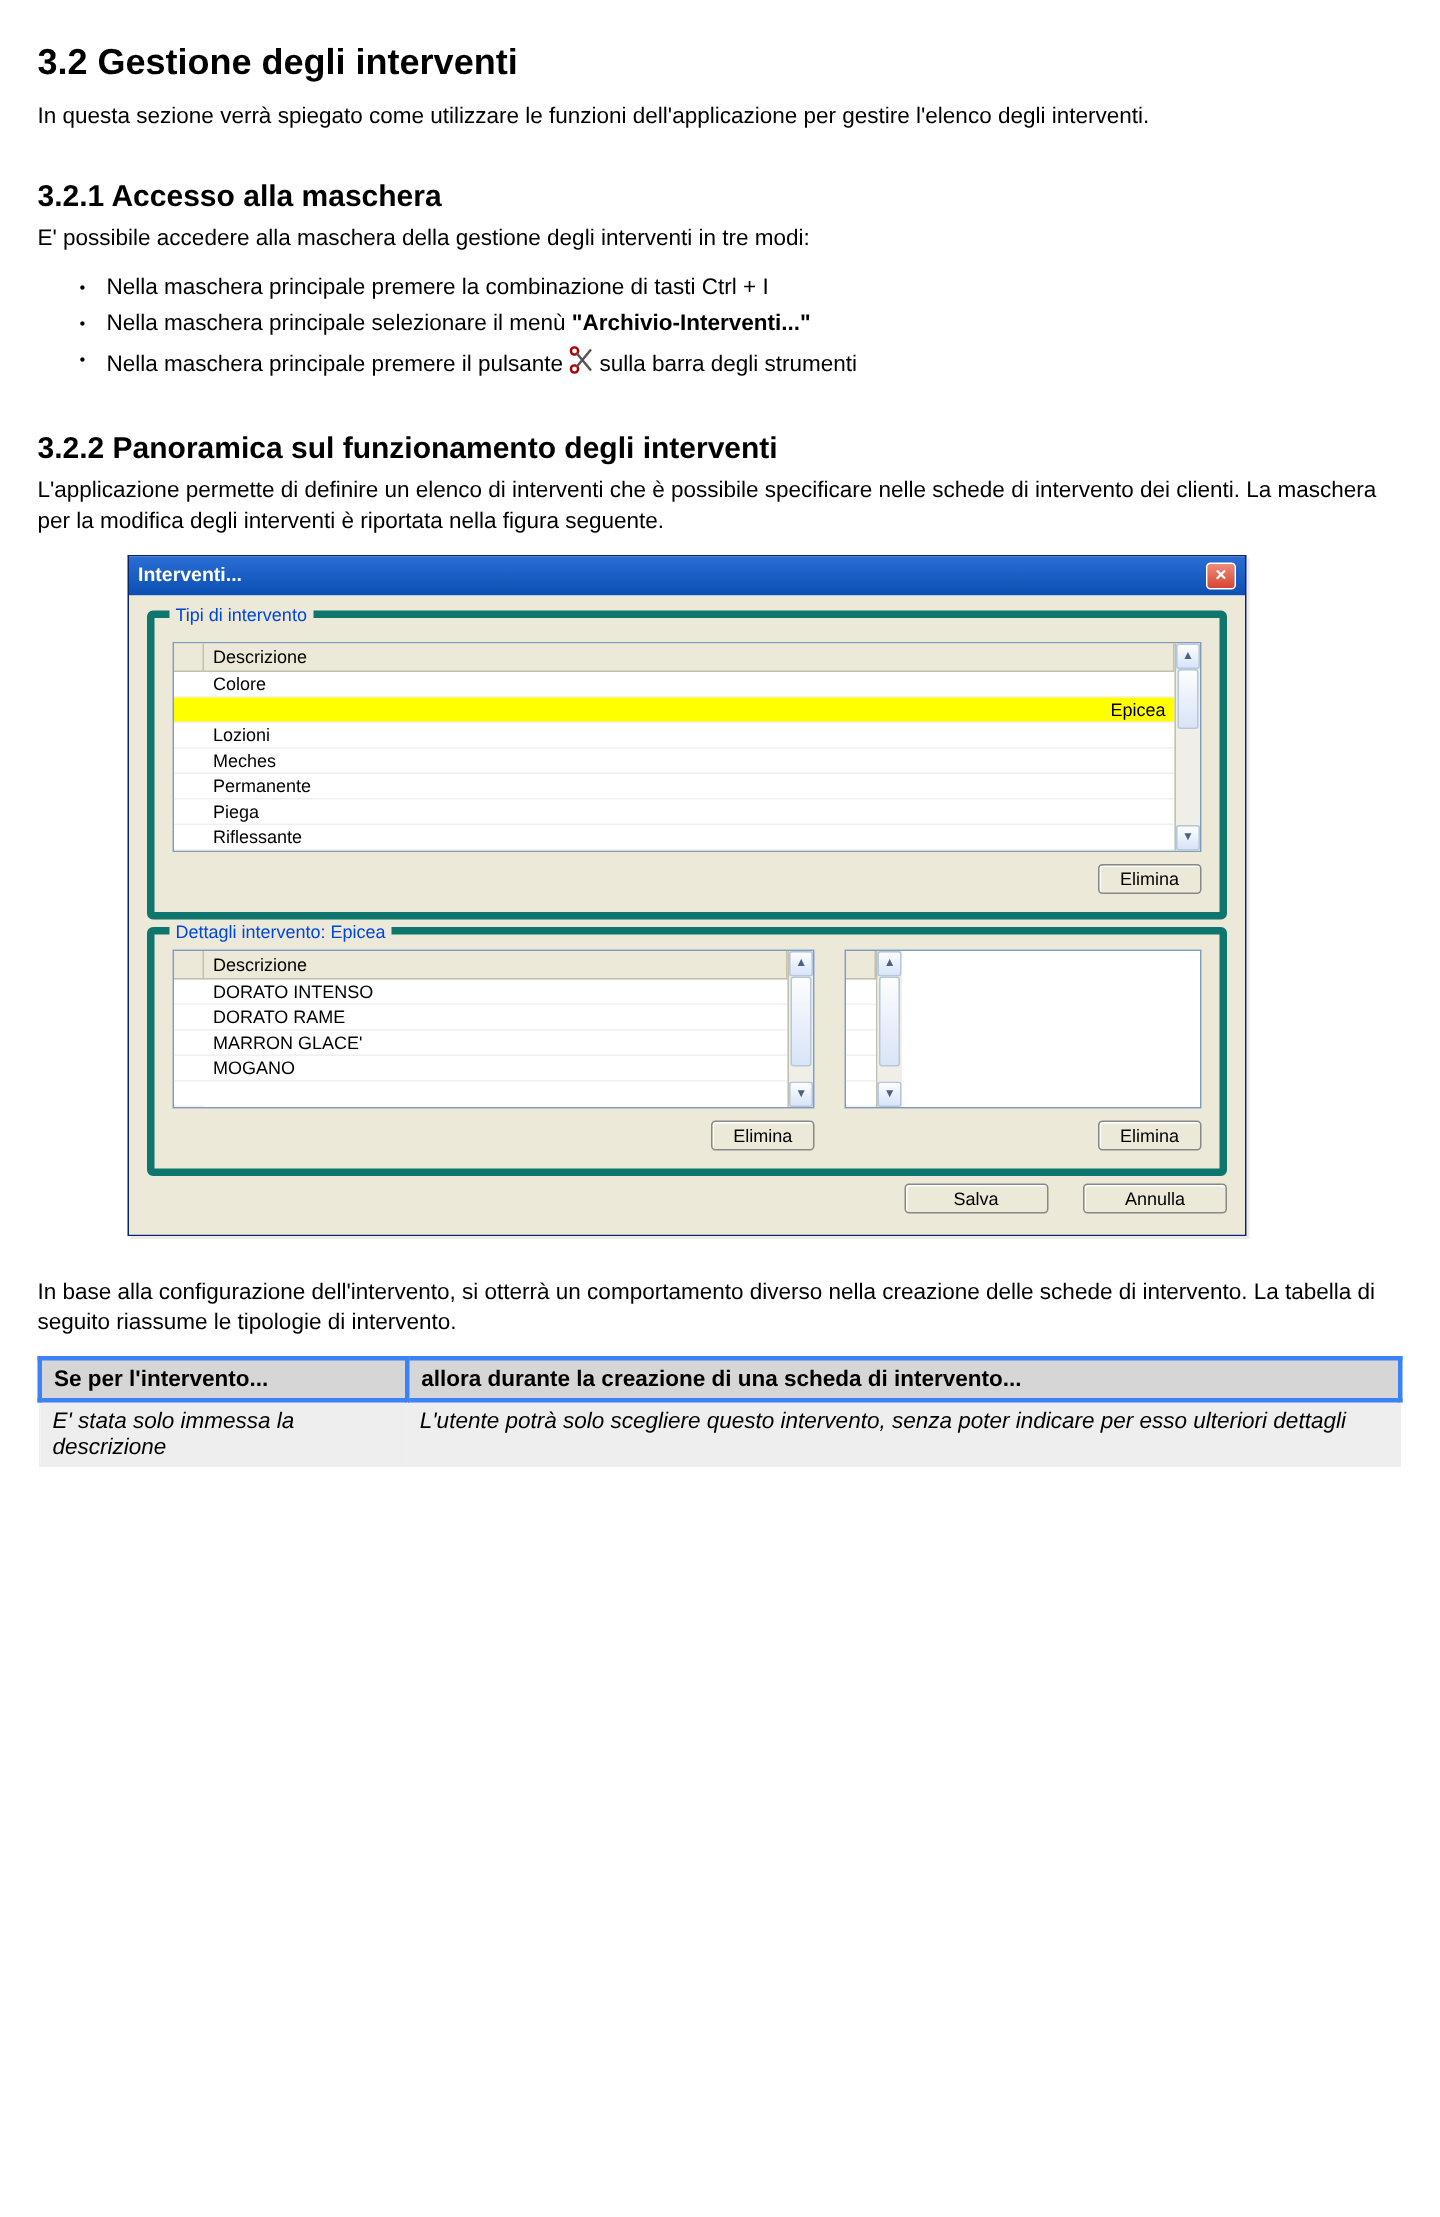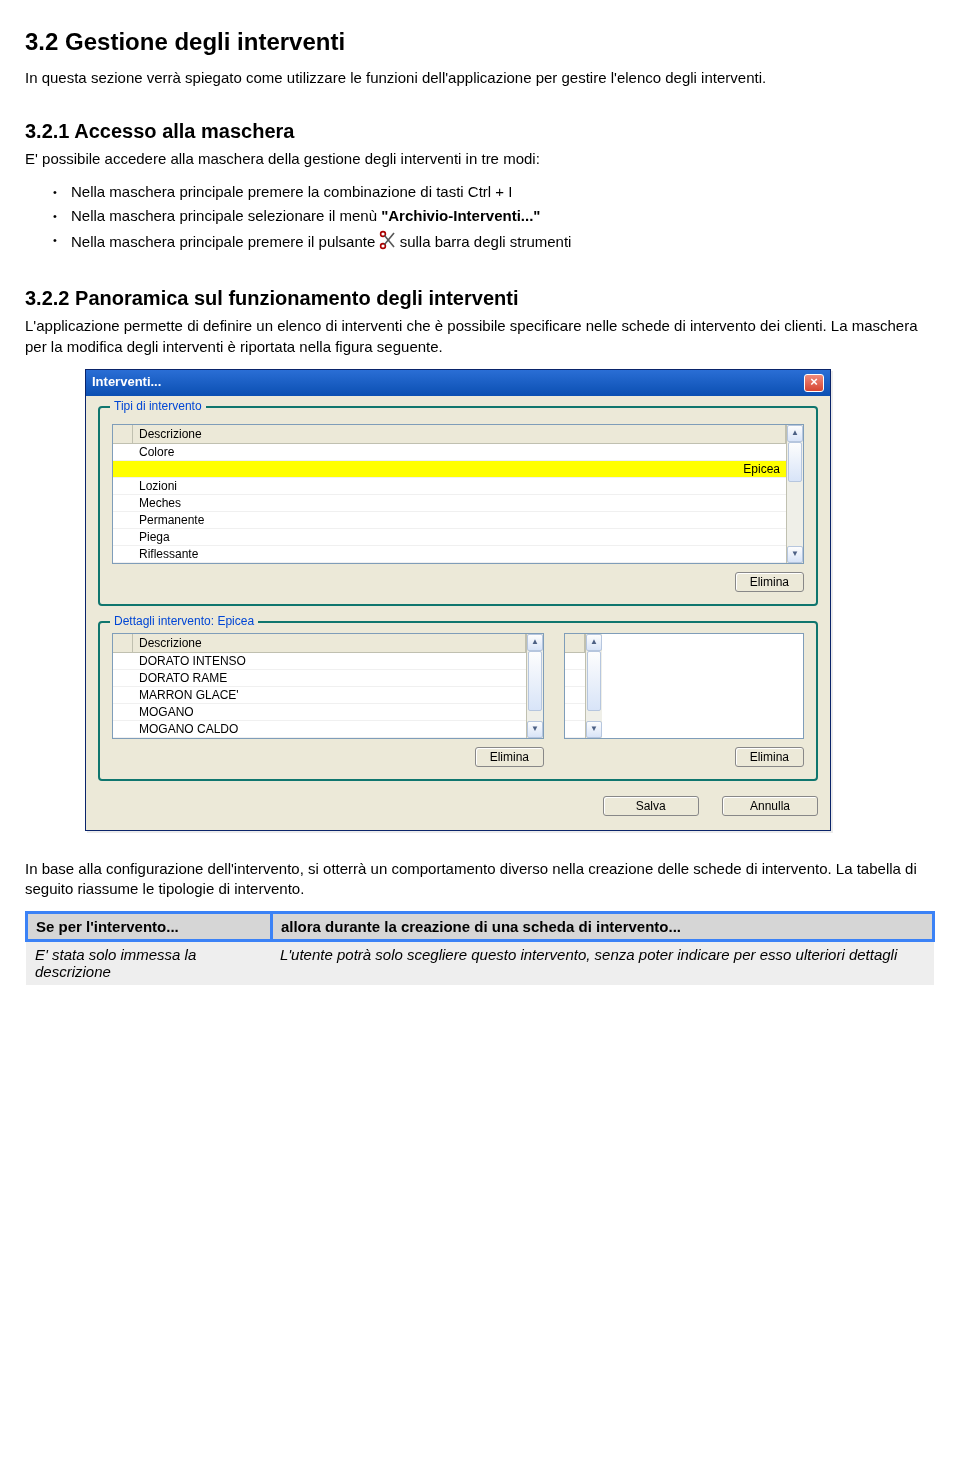--- a/index.html
+++ b/index.html
@@ -81,25 +81,25 @@
     font-size: 13px;
     line-height: 14px;
     text-align: center;
     box-sizing: border-box;
   }
   .dlg-body {
     background: #ece9d8;
     padding: 10px 12px 14px 12px;
   }
   .gbox {
-    border: 2px solid #0f766e;
+    border: 5px solid #0f766e;
     border-radius: 4px;
     padding: 10px 12px 12px 12px;
     position: relative;
-    margin-bottom: 15px;
+    margin-bottom: 5px;
     background: #ece9d8;
   }
   .gbox-legend {
     position: absolute;
     top: -9px;
     left: 10px;
     background: #ece9d8;
     color: #0046d5;
     padding: 0 4px;
     font-size: 12px;
@@ -341,21 +341,20 @@
                     <div class="lb-row">&nbsp;</div>
                     <div class="lb-row">&nbsp;</div>
                     <div class="lb-row">&nbsp;</div>
                 </div>
                 <div class="listbox-col">
                   <div class="lb-header">Descrizione</div>
                   <div class="lb-row">DORATO INTENSO</div>
                   <div class="lb-row">DORATO RAME</div>
                   <div class="lb-row">MARRON GLACE'</div>
                   <div class="lb-row">MOGANO</div>
-                  <div class="lb-row">MOGANO CALDO</div>
                 </div>
                 <div class="lb-scroll">
                   <div class="sb-btn">▲</div>
                   <div class="sb-track">
                       <div class="sb-thumb" style="height:60px;"></div>
                     </div>
                   <div class="sb-btn">▼</div>
                 </div>
               </div>
             </div>

